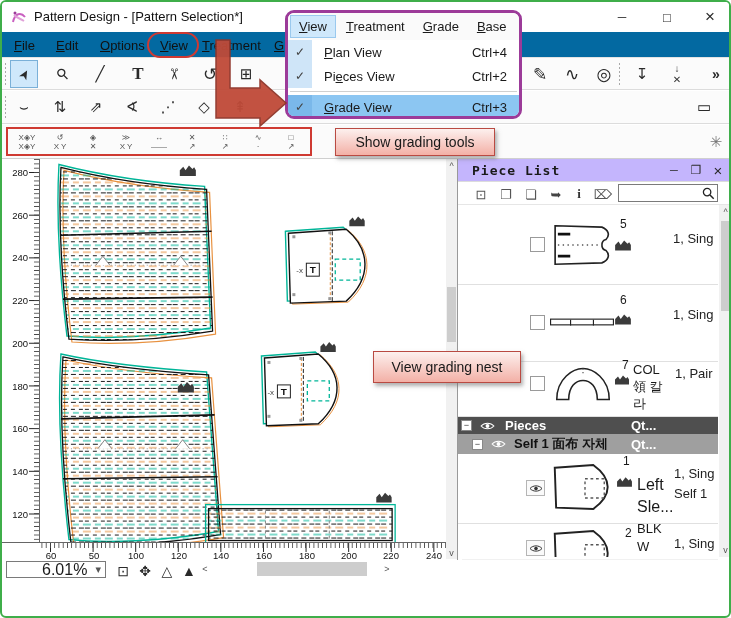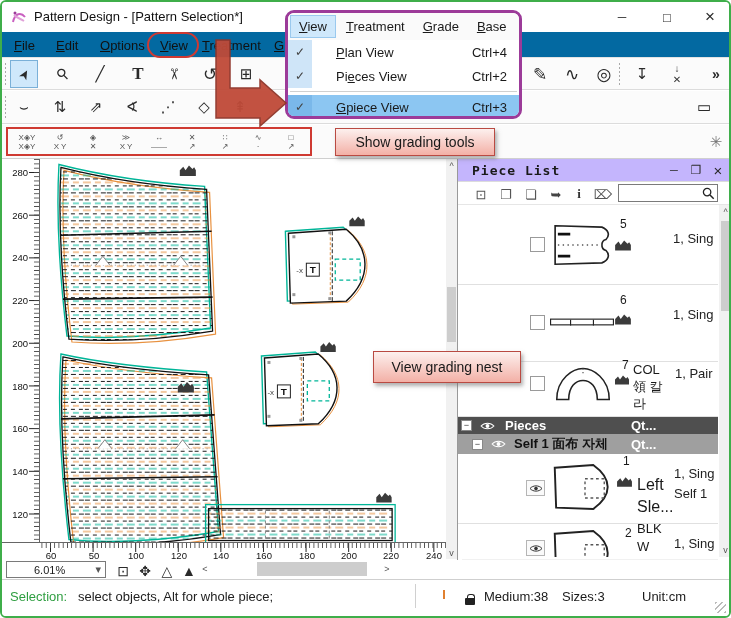--- a/index.html
+++ b/index.html
@@ -23,21 +23,21 @@
   .hruler span{position:absolute;top:7px;width:24px;text-align:center;font-size:9.5px;color:#111}
   .menu-item{position:absolute;top:4px;font-size:13px;color:#111;padding:2px 4px;cursor:default}
   .callout{position:absolute;z-index:40;border:1px solid #b94a42;background:linear-gradient(180deg,#fdf0ee,#f3b0a6);
     box-shadow:2px 3px 4px rgba(110,110,110,.55);font-size:14px;color:#181818;display:flex;align-items:center;justify-content:center}
   .overlay{position:absolute;left:283px;top:8px;width:237px;height:109px;z-index:50;border:3px solid #9c3b99;border-radius:9px;background:#fff;overflow:hidden}
   .omenu-h{display:flex;height:27px;align-items:center;background:#fafafa;font-size:13px}
   .omenu-h>div{padding:3px 8px;margin-left:2px}
   .o-active{background:#cfe8fb;border:1px solid #9ac9ee}
   .orow{position:relative;height:24px;display:flex;align-items:center;font-size:13px}
   .ogut{width:24px;height:100%;display:flex;align-items:center;justify-content:center;background:#cfe5f8;color:#444;font-size:12px}
-  .orow .lbl{margin-left:24px}
+  .orow .lbl{margin-left:12px}
   .orow .sc{position:absolute;right:12px}
   .osel{background:#8cc6f2}
   .osel .ogut{background:#7ab8ea}
   .panel{left:455px;top:157px;width:274px;height:419px;background:#fff;border-left:1px solid #999}
   .prow-sep{border-bottom:1px solid #e0e0e0}
   .chk{width:15px;height:15px;border:1px solid #9a9a9a;background:#fff}
   .eyebox{width:19px;height:16px;border:1px solid #b5b5b5;background:#fafafa;display:flex;align-items:center;justify-content:center}
   .expander{width:11px;height:11px;border:1px solid #888;background:#fff;color:#333;font-size:9px;line-height:9px;text-align:center}
   .qty{font-size:13px;color:#222;white-space:nowrap;overflow:hidden}
   .scrollbtn{display:flex;align-items:center;justify-content:center;color:#555;font-size:9px;background:#f1f1f1}
@@ -406,45 +406,34 @@
     <span style="left:212px">160</span>
     <span style="left:255px">180</span>
     <span style="left:297px">200</span>
     <span style="left:339px">220</span>
     <span style="left:382px">240</span>
   </div>
   <div class="abs" style="left:0;top:540px;width:38px;height:18px;background:#fff;border-top:1px solid #666"></div>
 
   <div class="abs" style="left:0;top:558px;width:100%;height:19px;background:#fff">
     <div class="abs" style="left:4px;top:1px;width:100px;height:17px;border:1px solid #7a7a7a;display:flex;align-items:center">
-      <span style="margin-left:27px;font-size:11px">6.01%</span>
+      <span style="margin-left:35px;font-size:16px">6.01%</span>
       <span class="abs" style="right:4px;top:1px;color:#555;font-size:11px">▾</span>
     </div>
     <span class="abs icon" style="left:110px;top:-3px;width:22px;font-size:14px">⊡</span>
     <span class="abs icon" style="left:132px;top:-3px;width:22px;font-size:14px">✥</span>
     <span class="abs icon" style="left:154px;top:-3px;width:22px;font-size:14px">△</span>
     <span class="abs icon" style="left:176px;top:-3px;width:22px;font-size:14px">▲</span>
     <div class="abs scrollbtn" style="left:196px;top:2px;width:14px;height:14px;background:#fff">&lt;</div>
     <div class="abs strack" style="left:212px;top:2px;width:166px;height:14px;background:#fff">
       <div class="abs sthumb" style="left:43px;top:0;width:110px;height:14px"></div>
     </div>
     <div class="abs scrollbtn" style="left:378px;top:2px;width:14px;height:14px;background:#fff">&gt;</div>
   </div>
 
-  <div class="abs" style="left:0;top:577px;width:100%;height:37px;background:#fff;border-top:1px solid #cfcfcf;font-size:13px">
-    <span class="abs" style="left:8px;top:9px;color:#2f9e41">Selection:</span>
-    <span class="abs" style="left:76px;top:9px;color:#222">select objects, Alt for whole piece;</span>
-    <div class="abs" style="left:413px;top:4px;width:1px;height:24px;background:#d0d0d0"></div>
-    <div class="abs" style="left:441px;top:10px;width:2px;height:9px;background:#e08030"></div>
-    <span class="abs lock" style="left:463px;top:13px"></span>
-    <span class="abs" style="left:482px;top:9px">Medium:38</span>
-    <span class="abs" style="left:560px;top:9px">Sizes:3</span>
-    <span class="abs" style="left:640px;top:9px">Unit:cm</span>
-    <div class="abs rgrip" style="right:3px;bottom:3px"></div>
-  </div>
 
   <div class="abs" style="left:145px;top:30px;width:52px;height:26px;border:2px solid #cf3a32;border-radius:13px;z-index:55;pointer-events:none"></div>
 
   <svg class="abs" style="left:190px;top:30px;z-index:60;pointer-events:none" width="100" height="100" viewBox="0 0 100 100">
     <polygon points="24,8 38,8 38,56 68,56 68,48 94,71 68,94 68,86 24,86" fill="#bf4a38" stroke="#8e3428" stroke-width="1.5" opacity="0.95"></polygon>
   </svg>
 
   <div class="overlay">
     <div class="omenu-h">
       <div class="o-active"><span class="u">V</span><span>iew</span></div>
@@ -459,21 +448,21 @@
       <span class="sc">Ctrl+4</span>
     </div>
     <div class="orow">
       <span class="ogut">✓</span>
       <span class="lbl"><span>Pi</span><span class="u">e</span><span>ces View</span></span>
       <span class="sc">Ctrl+2</span>
     </div>
     <div style="height:4px;border-bottom:1px solid #d0d0d0;margin:0 2px 3px 2px"></div>
     <div class="orow osel">
       <span class="ogut">✓</span>
-      <span class="lbl"><span></span><span class="u">G</span><span>piece View</span></span>
+      <span class="lbl"><span></span><span class="u">G</span><span>rade View</span></span>
       <span class="sc">Ctrl+3</span>
     </div>
   </div>
 
   <div class="callout" style="left:333px;top:126px;width:160px;height:28px">Show grading tools</div>
   <div class="callout" style="left:371px;top:349px;width:148px;height:32px">View grading nest</div>
 
 </div>
 
 </body></html>

